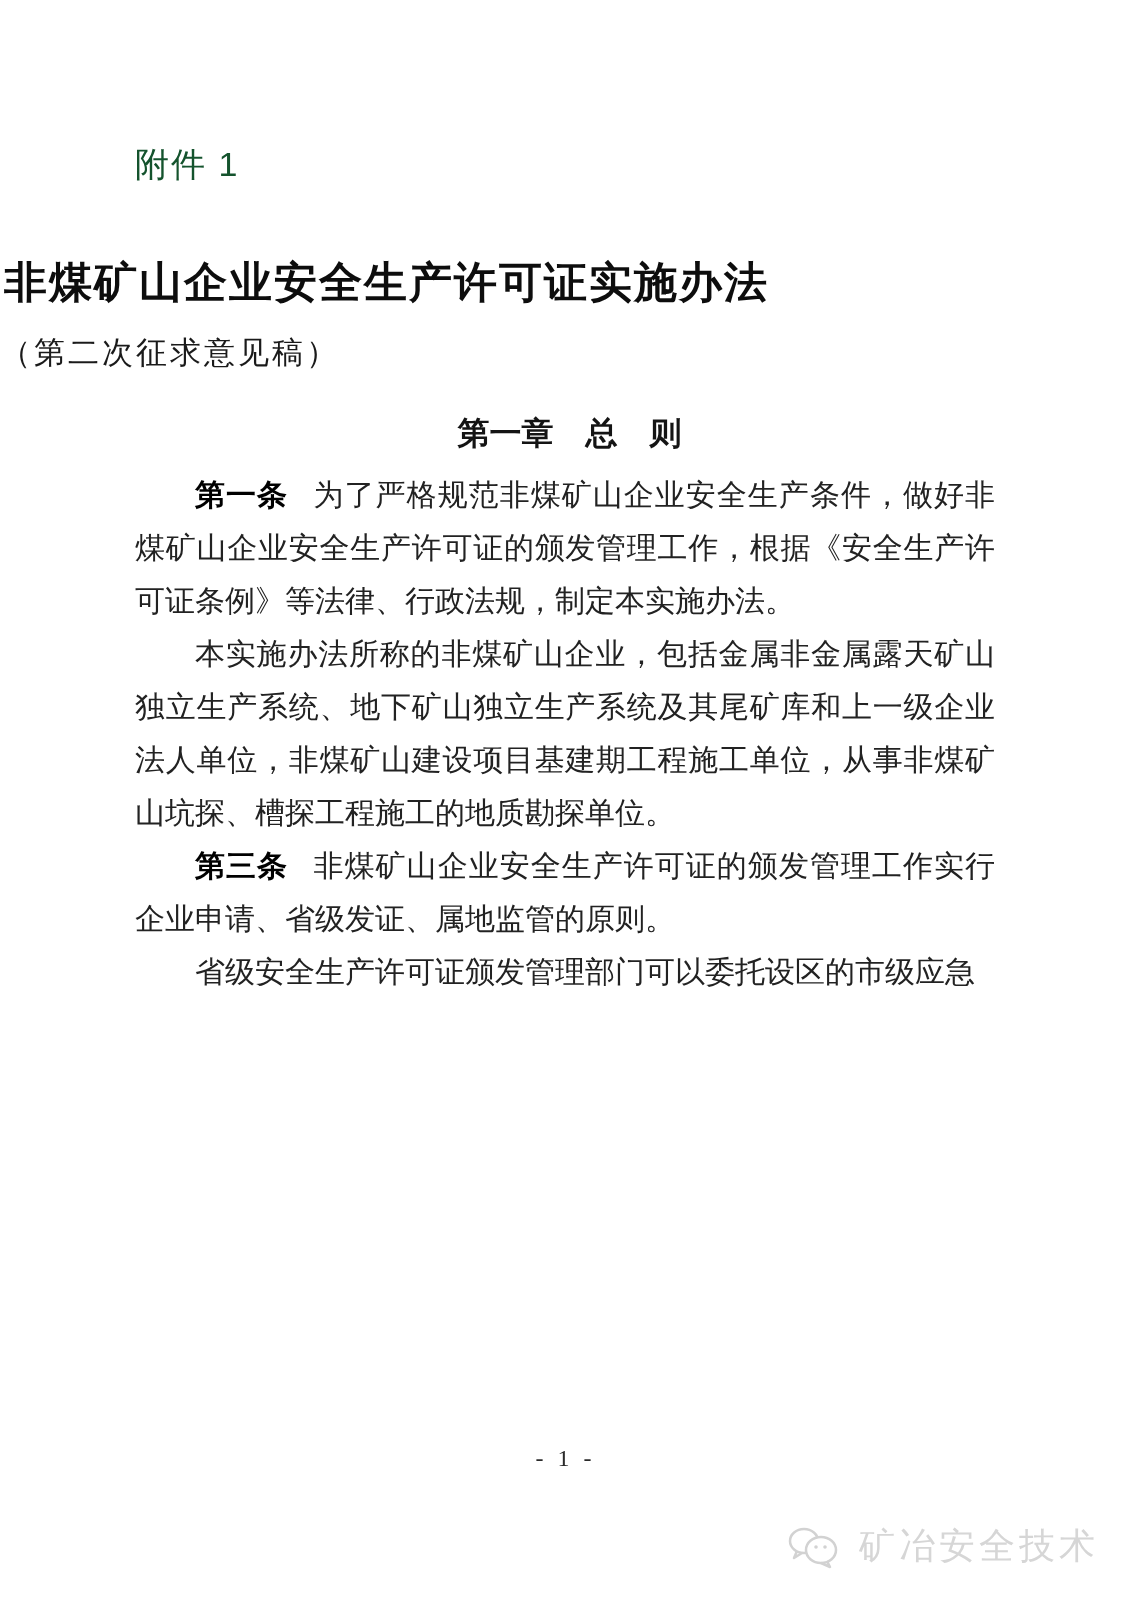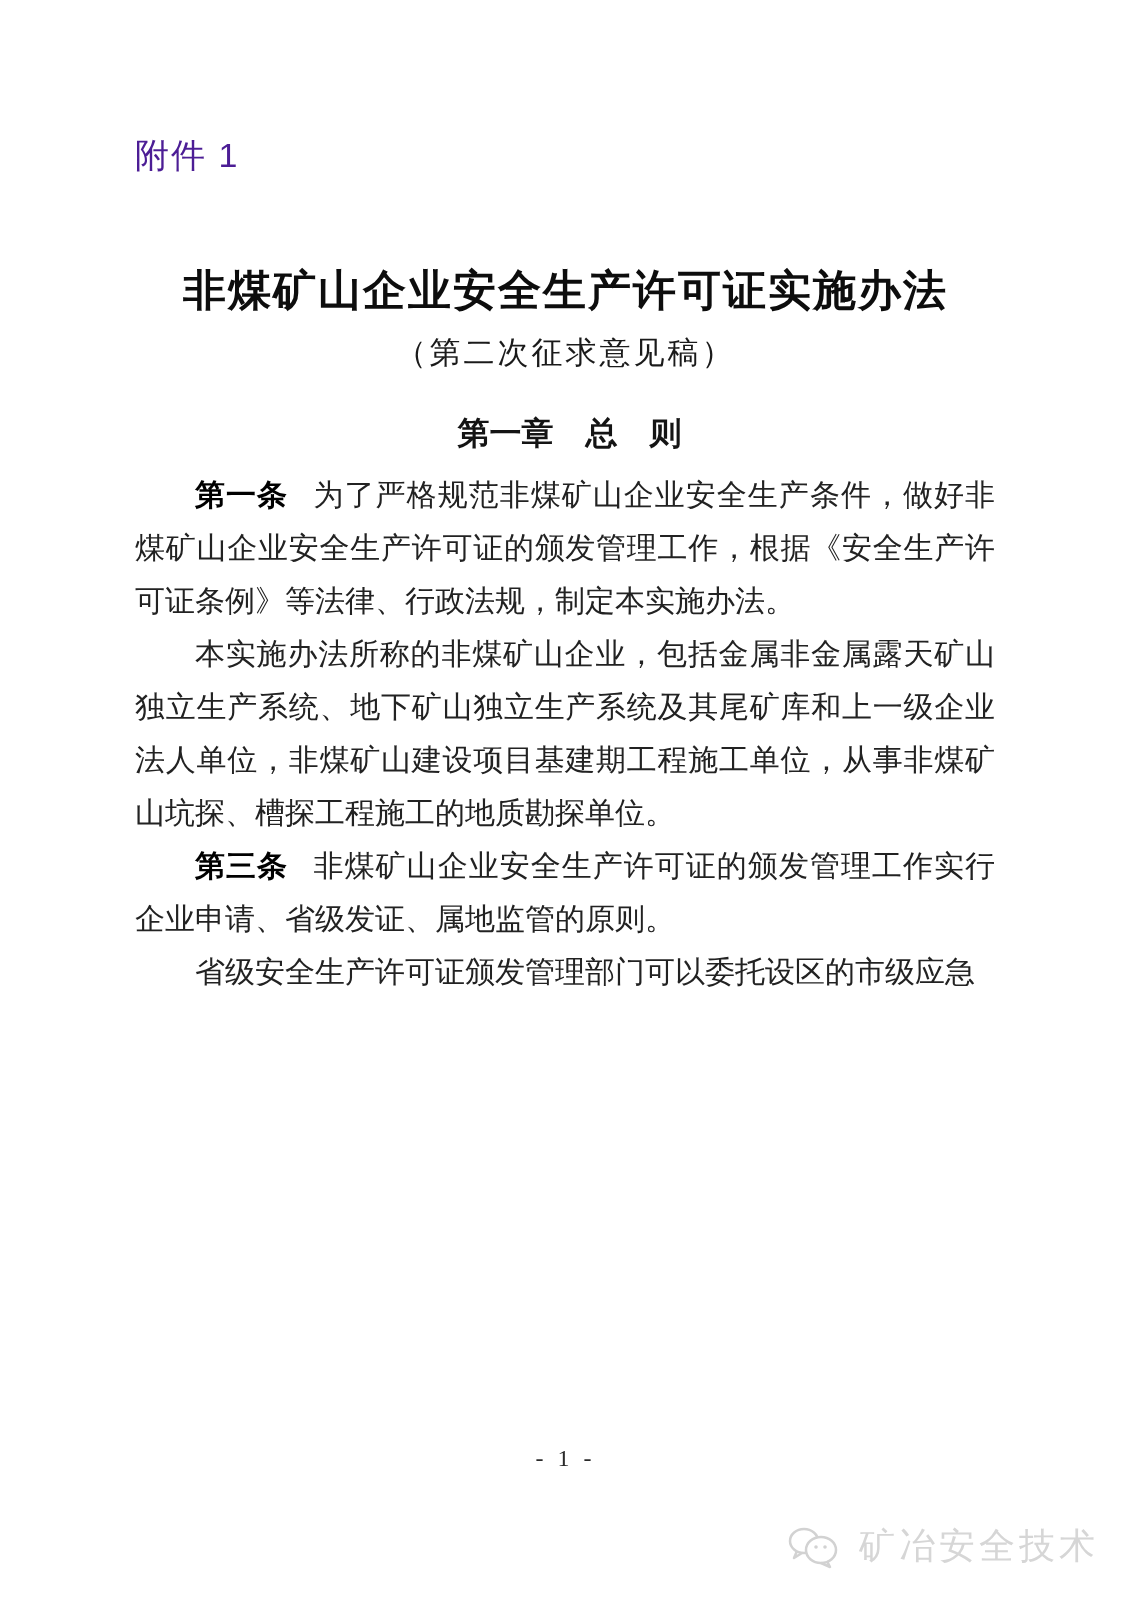--- a/index.html
+++ b/index.html
@@ -12,45 +12,44 @@
     width: 1131px;
     height: 1600px;
     background: #ffffff;
     overflow: hidden;
     font-family: "Liberation Serif", "DejaVu Serif", serif;
     color: #1d1d1d;
   }
   .attachment {
     position: absolute;
     left: 135px;
-    top: 133px;
+    top: 142px;
     font-size: 34px;
     font-family: "Liberation Sans", "DejaVu Sans", sans-serif;
-    color: #4c1d95;
+    color: #14532d;
     letter-spacing: 2px;
   }
   .title {
     position: absolute;
     left: 0;
     right: 0;
     top: 250px;
-    margin: 12px;
-    text-align: center;
+    margin: 4px;
+    text-align: left;
     font-size: 43px;
     font-weight: bold;
     letter-spacing: 2px;
     color: #0d0d0d;
     font-family: "Liberation Serif", "DejaVu Serif", serif;
   }
   .subtitle {
     position: absolute;
     left: 0;
     right: 0;
     top: 332px;
-    text-align: center;
     font-size: 31px;
     letter-spacing: 3px;
     color: #1a1a1a;
     font-family: "Liberation Serif", "DejaVu Serif", serif;
   }
   .chapter {
     position: absolute;
     left: 0;
     right: 0;
     top: 412px;

